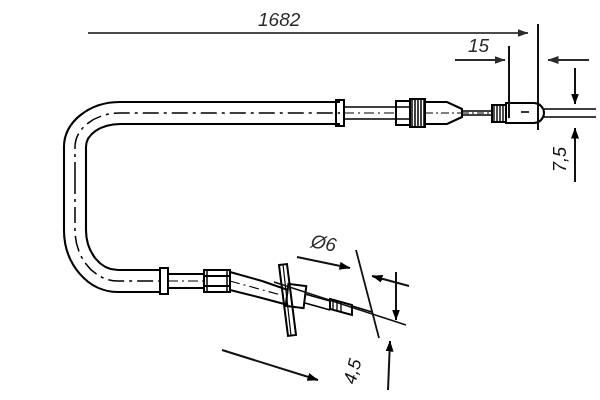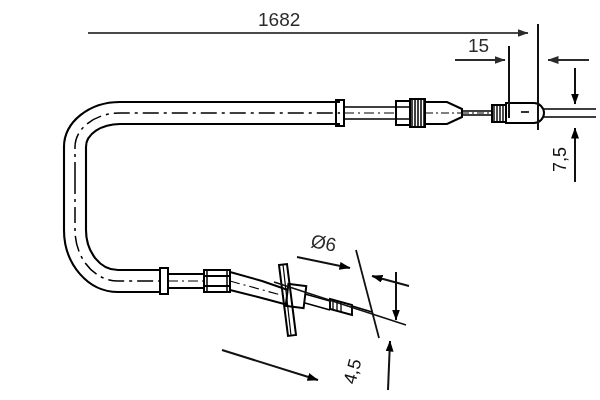--- a/index.html
+++ b/index.html
@@ -1,19 +1,19 @@
 <!DOCTYPE html>
 <html><head>
 <meta charset="utf-8">
 <title>Technical Drawing</title>
 <style>
   html,body{margin:0;padding:0;background:#ffffff;}
   body{width:600px;height:400px;overflow:hidden;
        font-family:"Liberation Sans", sans-serif;}
-  #sheet{position:relative;width:600px;height:290px;background:#fff;}
+  #sheet{position:relative;width:600px;height:290px;background:#fff;font-style:italic;}
   svg.drawing{position:absolute;left:0;top:0;width:600px;height:400px;}
   .dimtext{font-family:"Liberation Sans", sans-serif;font-size:19px;fill:#2b2b2b;}
   .dimtext-sm{font-family:"Liberation Sans", sans-serif;font-size:18px;fill:#111;}
 </style>
 </head>
 <body>
 
 <div id="sheet">
   <svg class="drawing" viewBox="0 0 600 400">
 

